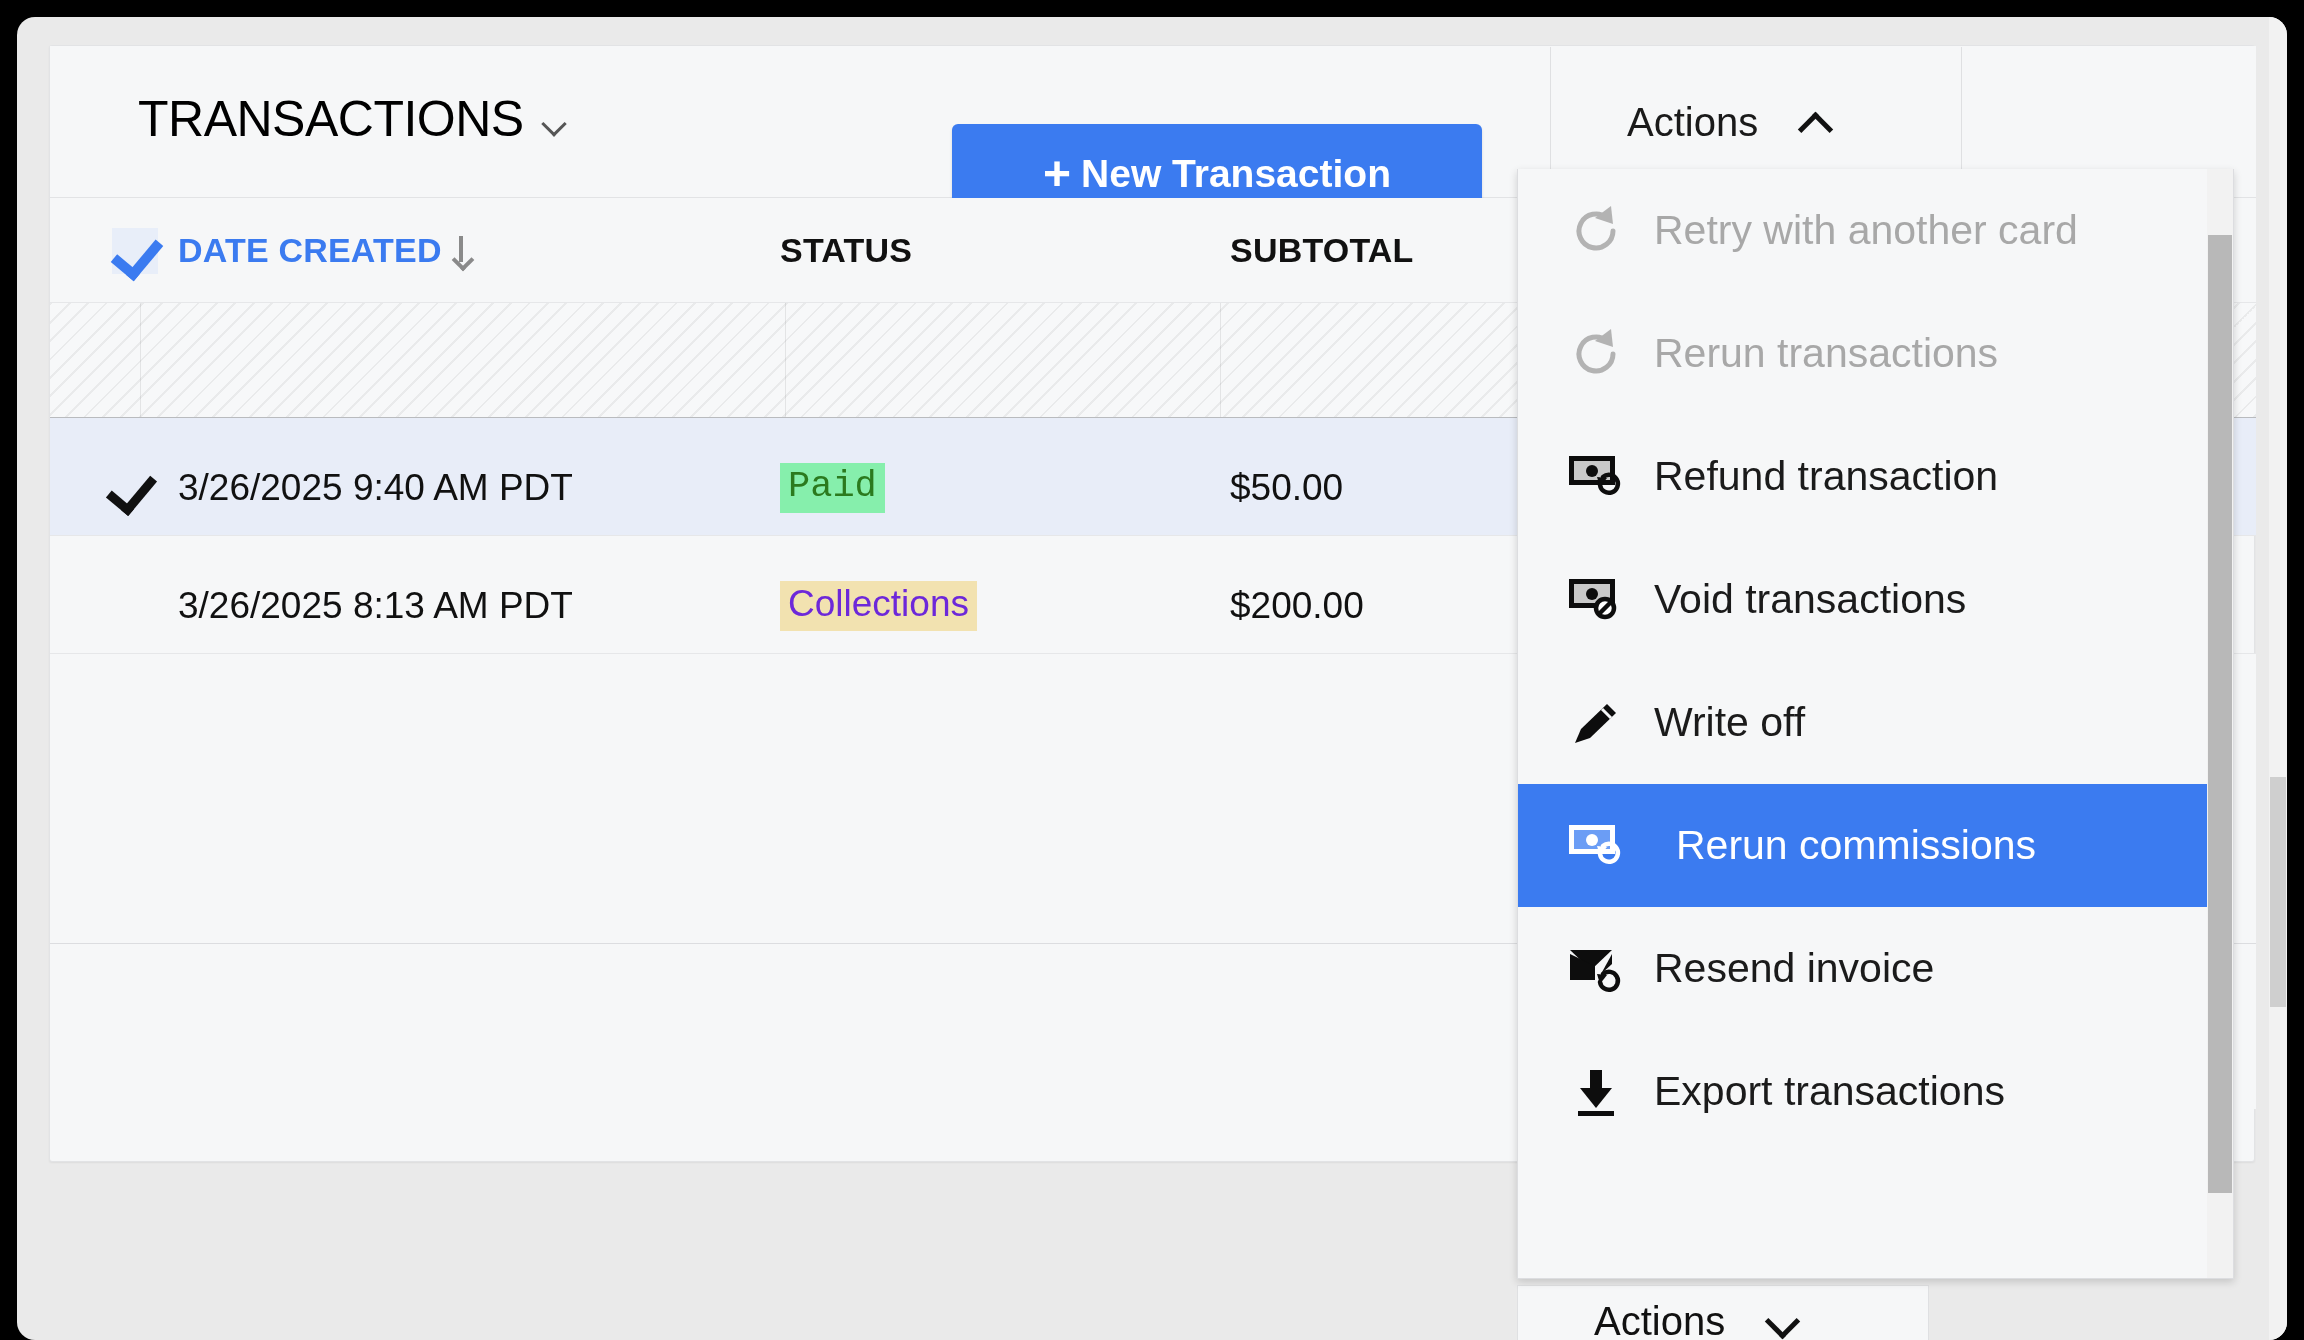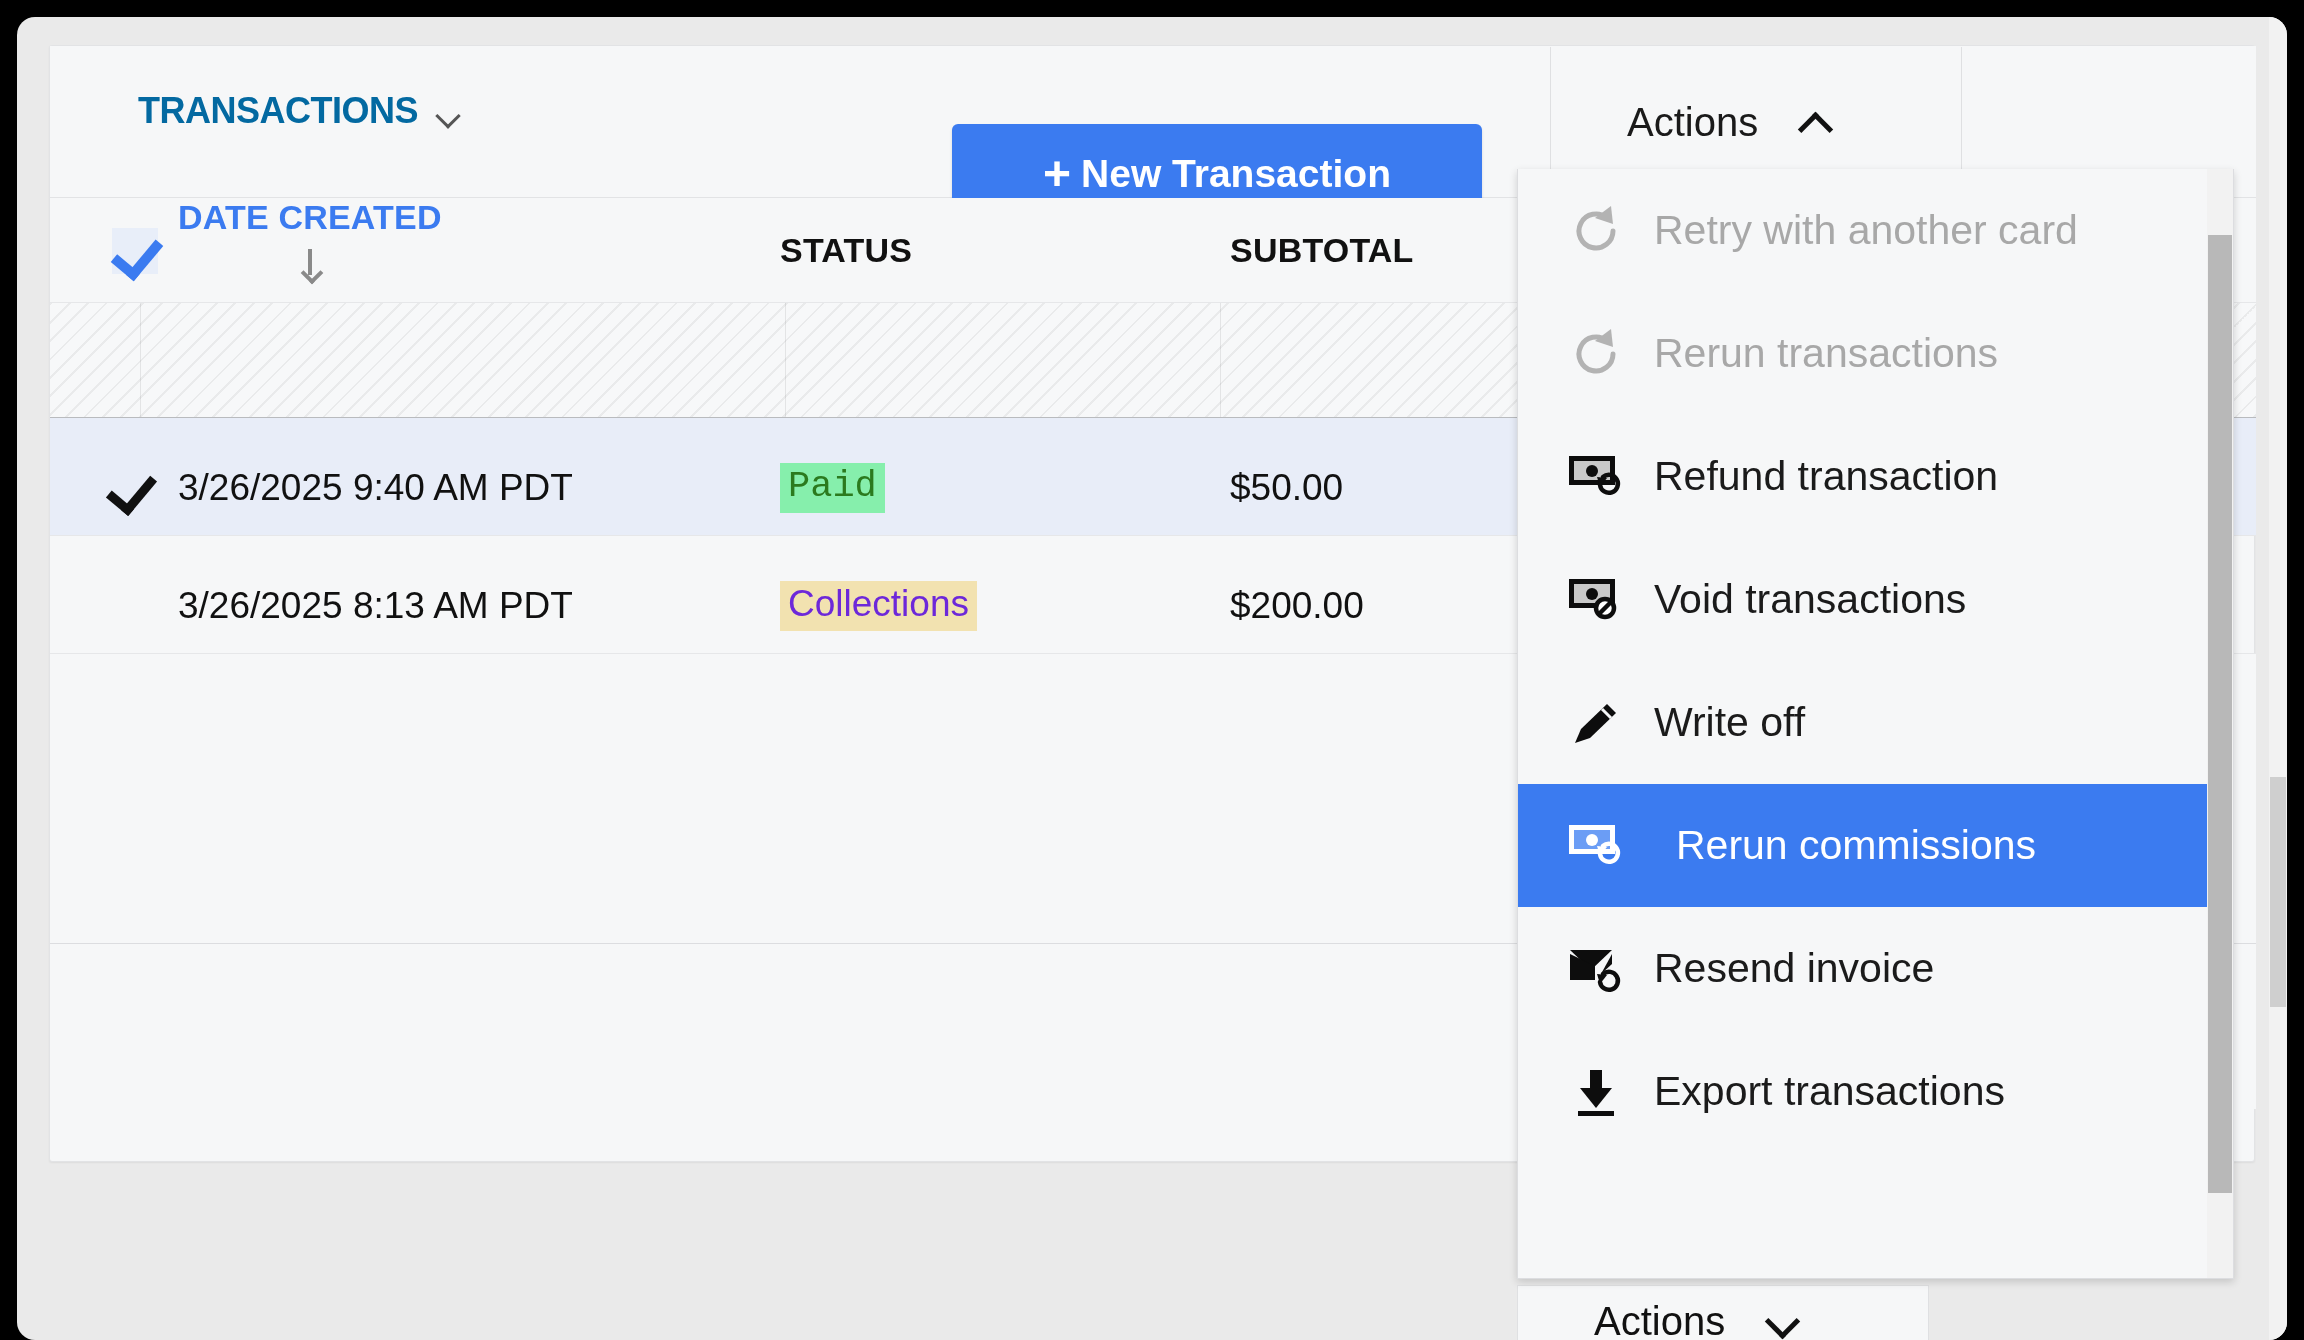--- a/index.html
+++ b/index.html
@@ -51,24 +51,24 @@
     width: 2206px; height: 152px;
     background: #f6f7f8;
     border-bottom: 1px solid #e2e3e5;
   }
   #title-wrap {
     position: absolute;
     left: 88px; top: 44px;
     display: flex; align-items: center; gap: 18px;
   }
   #page-title {
-    font-size: 36px;
-    font-weight: bold;
+    font-size: 50px;
+    font-weight: normal;
     letter-spacing: -0.5px;
-    color: #0369a1;
+    color: #000000;
     white-space: nowrap;
   }
   .chev {
     display: inline-block;
     width: 26px; height: 26px;
     position: relative;
   }
   .chev::before {
     content: "";
     position: absolute;
@@ -145,21 +145,21 @@
   }
   .hcell {
     position: absolute;
     top: 0; height: 105px;
     display: flex; align-items: center;
     font-size: 34px; font-weight: bold;
     color: #111;
     letter-spacing: 0.2px;
   }
   #h-check { left: 62px; }
-  #h-date  { left: 128px; color: #3b7bf0; gap: 10px; flex-direction: column; }
+  #h-date  { left: 128px; color: #3b7bf0; gap: 10px; }
   #h-status{ left: 730px; }
   #h-sub   { left: 1180px; }
 
   .check-blue {
     width: 46px; height: 46px;
     position: relative;
     background: #e8eef9;
     cursor: pointer;
   }
   .check-blue::after {

